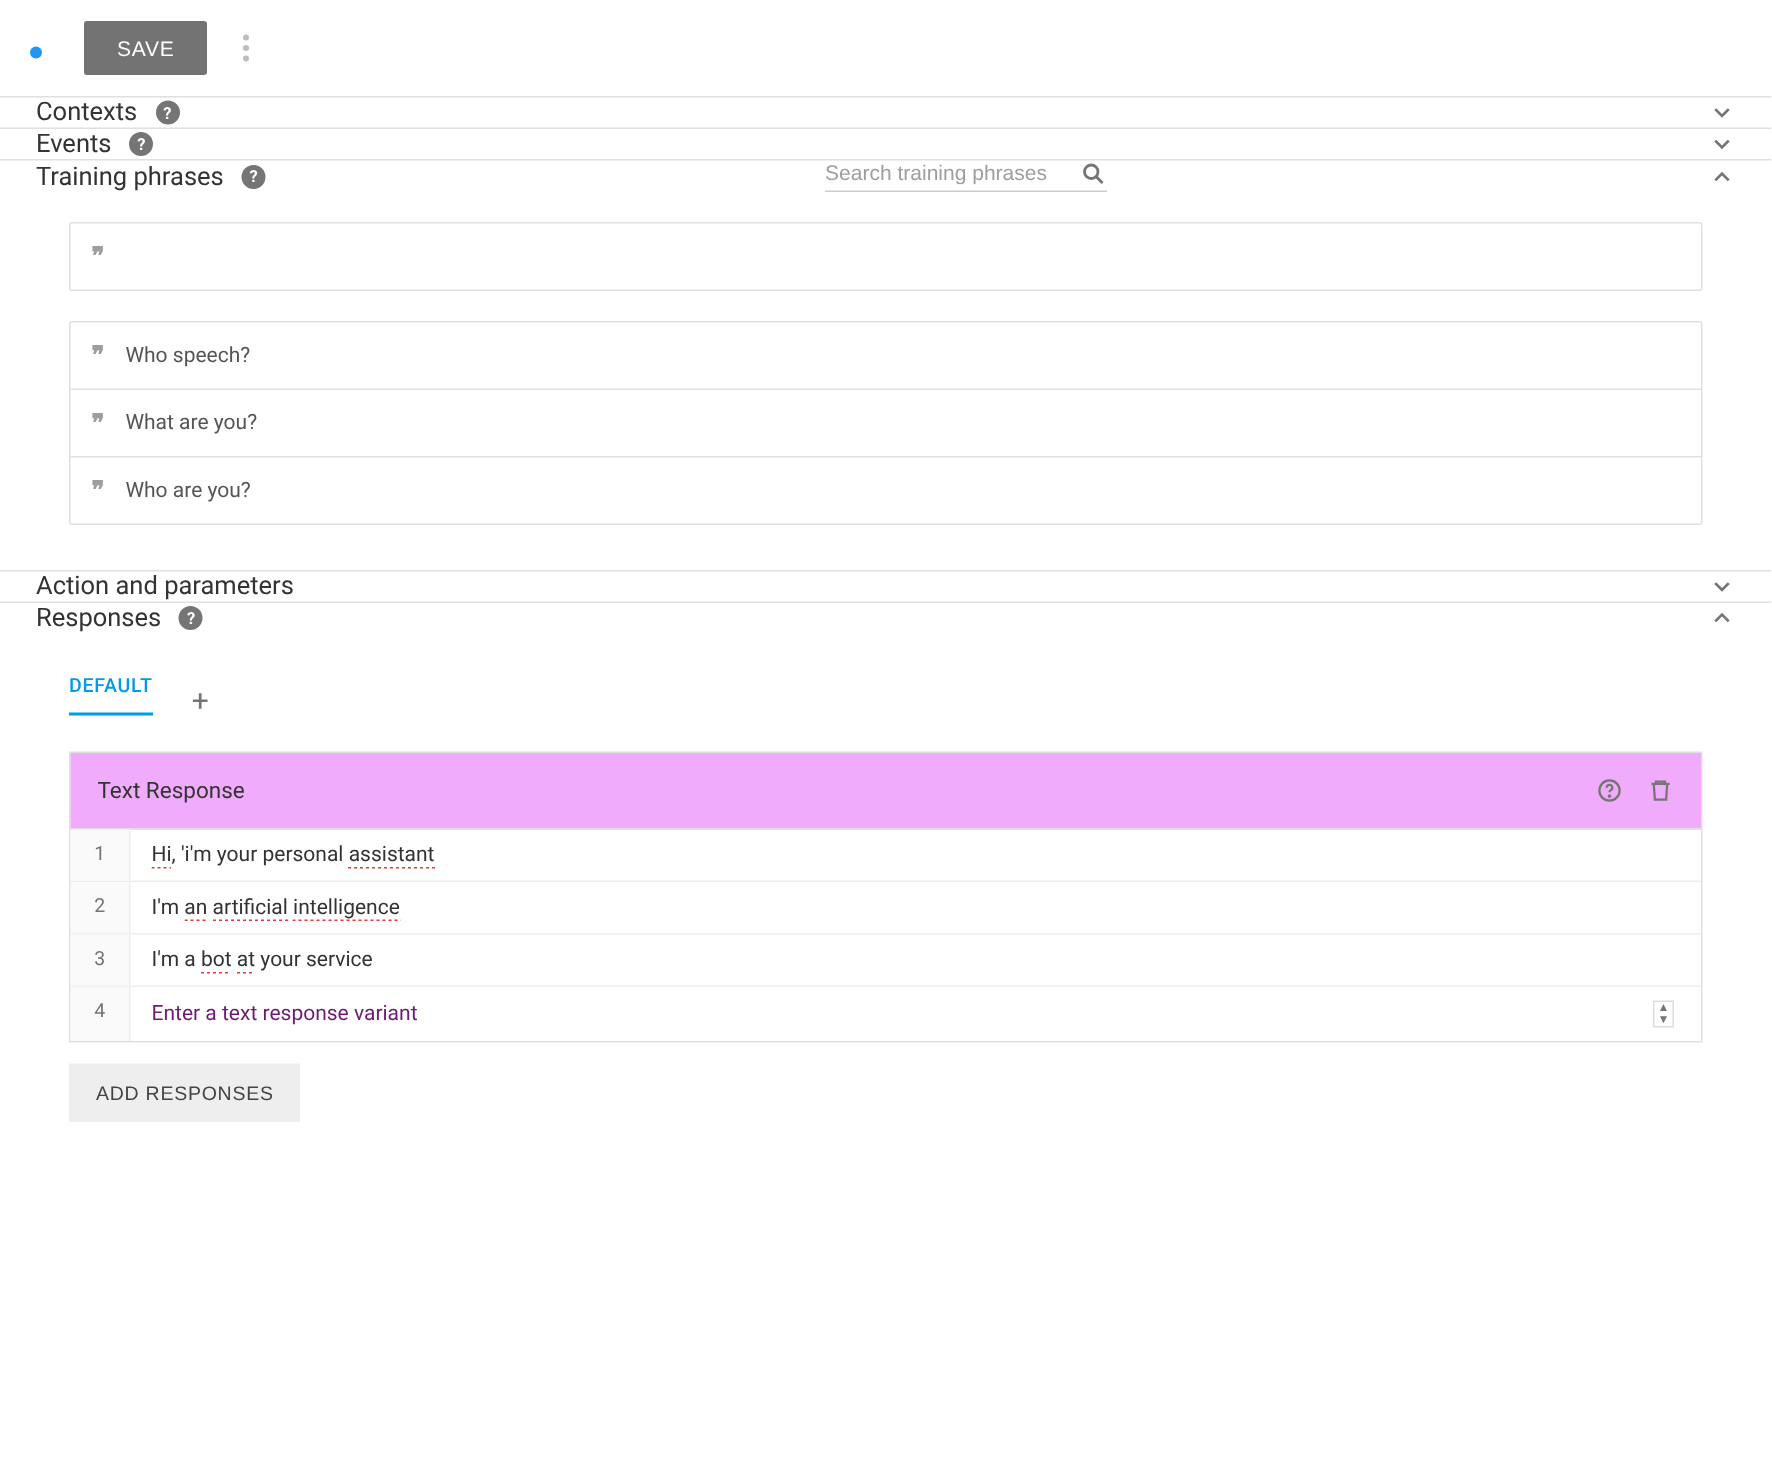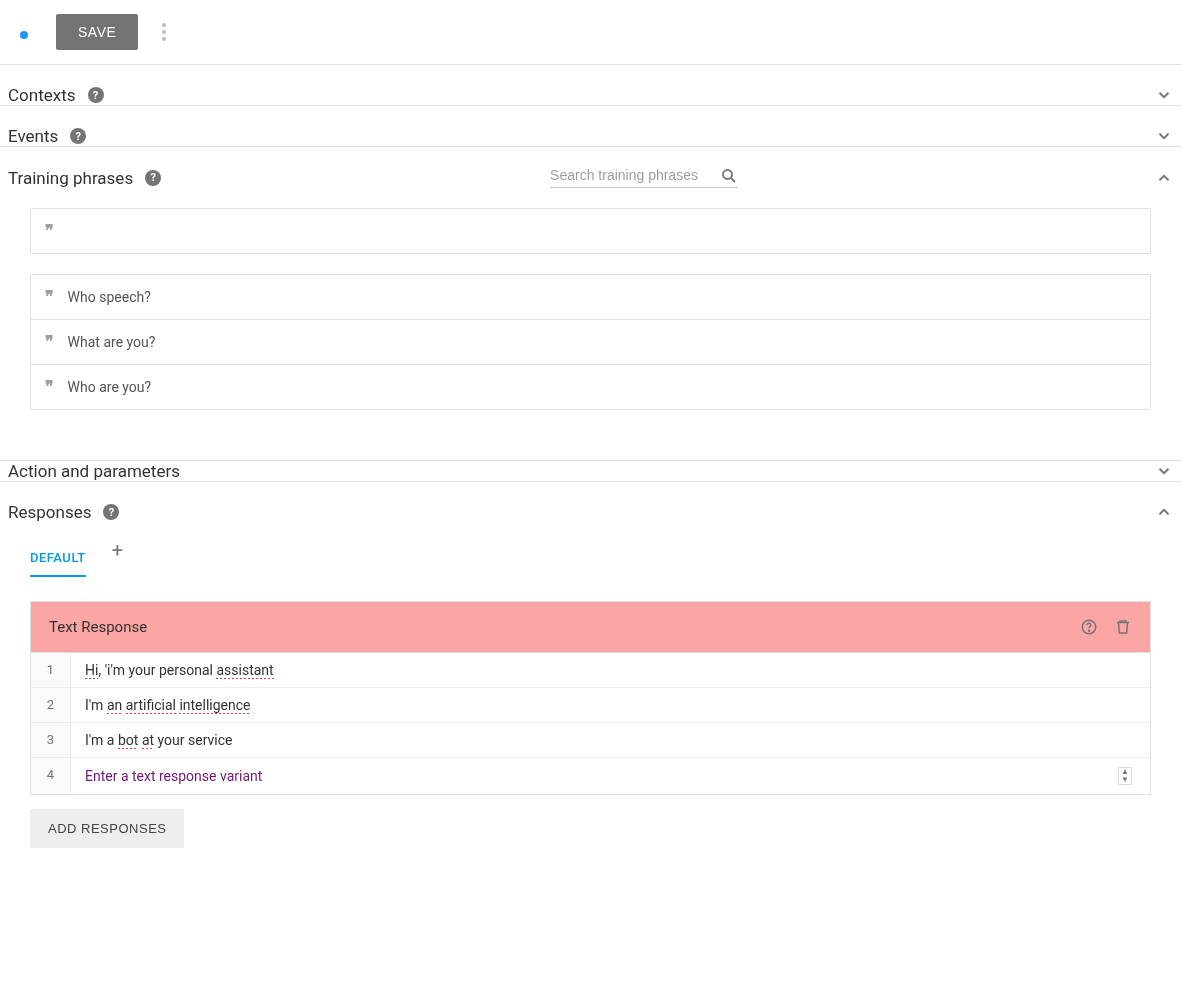--- a/index.html
+++ b/index.html
@@ -43,22 +43,21 @@
     flex-direction: column;
     gap: 3px;
     cursor: pointer;
     padding: 6px;
   }
   .kebab span {
     width: 4px; height: 4px; background: #bdbdbd; border-radius: 50%;
   }
   .section {
     border-bottom: 1px solid #e0e0e0;
-    padding: 0 8px;
-    margin-top: 20px;
+    padding: 0 24px;
   }
   .section-inner {
     padding: 24px 0 24px 22px;
   }
   .section-header {
     display: flex;
     align-items: center;
     padding: 0;
   }
   .section-title {
@@ -130,21 +129,21 @@
     border-radius: 2px;
   }
   .phrase-list .phrase-box {
     border: none;
     border-bottom: 1px solid #e0e0e0;
     border-radius: 0;
   }
   .phrase-list .phrase-box:last-child { border-bottom: none; }
   .tabs {
     display: flex;
-    align-items: flex-start;
+    align-items: flex-end;
     padding: 0 22px;
     margin-top: 18px;
   }
   .tab {
     font-size: 13px;
     font-weight: 500;
     color: #039be5;
     padding: 10px 0;
     border-bottom: 2px solid #039be5;
     cursor: pointer;
@@ -159,21 +158,21 @@
     line-height: 1;
   }
   .response-card {
     margin: 24px 22px 14px 22px;
     border: 1px solid #e0e0e0;
   }
   .response-card-header {
     display: flex;
     align-items: center;
     padding: 16px 18px;
-    background: #fca5a5;
+    background: #f0abfc;
     border-bottom: 1px solid #e0e0e0;
     font-size: 15px;
     color: #333;
   }
   .response-card-header .spacer { flex: 1; }
   .rc-icon {
     width: 18px; height: 18px; color: #757575; margin-left: 16px; cursor: pointer;
   }
   .rc-icon svg { width: 100%; height: 100%; }
   .response-row {

